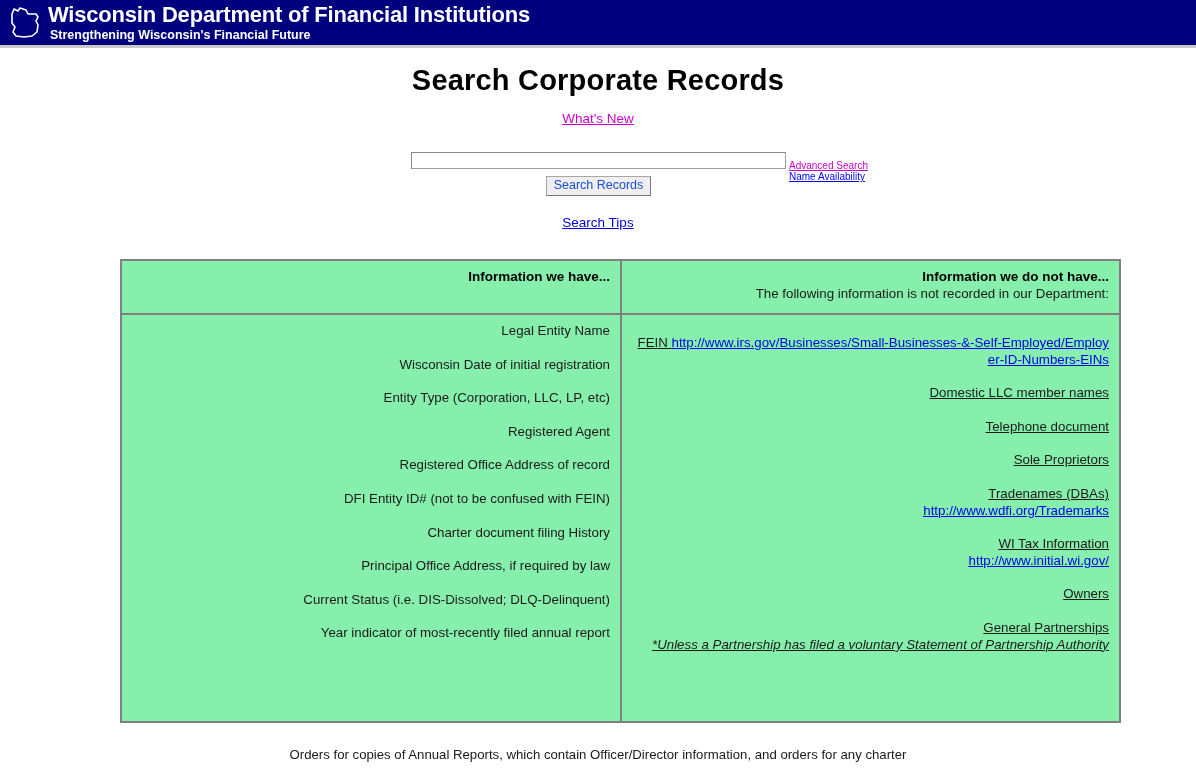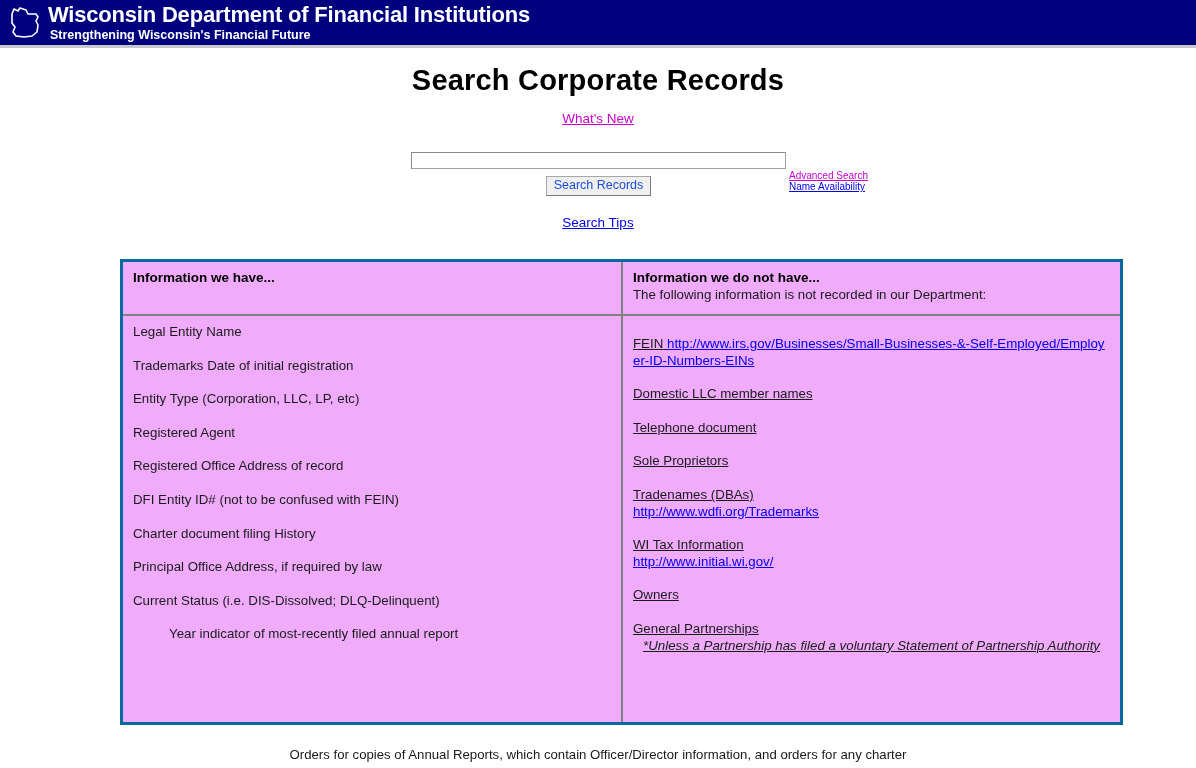--- a/index.html
+++ b/index.html
@@ -120,21 +120,21 @@
     border-right-color: #7a7a7a;
     border-bottom-color: #7a7a7a;
     padding: 1px 7px 2px 7px;
     color: #1d4ed8;
     cursor: pointer;
     line-height: 1.2;
   }
   .side-links {
     position: absolute;
     left: 789px;
-    top: 20px;
+    top: 10px;
     line-height: 11px;
     font-size: 10px;
   }
   .side-links a {
     display: block;
     font-size: 10px;
     white-space: nowrap;
   }
 
   .search-tips-wrap {
@@ -143,23 +143,24 @@
     font-size: 13.5px;
   }
 
   
   .info-table {
     position: absolute;
     left: 120px;
     top: 259px;
     width: 955px;
     border-collapse: collapse;
-    border: 3px solid #0369a1;
-    background: #f0abfc;
+    border: 1px solid #0369a1;
+    background: #86efac;
     table-layout: fixed;
+    text-align: right;
   }
   .info-table td {
     border: 2px solid #808080;
     vertical-align: top;
     padding: 8px 10px 10px 10px;
     font-size: 13.3px;
     color: #1a1a1a;
     line-height: 1.25;
   }
   .col-left  { width: 478px; }
@@ -254,21 +255,21 @@
       <span class="hdr-strong">Information we have...</span>
     </td>
     <td class="col-right hdr-cell">
       <span class="hdr-strong">Information we do not have...</span><br>
       <span class="hdr-sub">The following information is not recorded in our Department:</span>
     </td>
   </tr>
   <tr>
     <td class="col-left body-cell">
       <div class="item"><span>Legal Entity Name</span></div>
-      <div class="item"><span>Trademarks Date of initial registration</span></div>
+      <div class="item"><span>Wisconsin Date of initial registration</span></div>
       <div class="item"><span>Entity Type (Corporation, LLC, LP, etc)</span></div>
       <div class="item"><span>Registered Agent</span></div>
       <div class="item"><span>Registered Office Address of record</span></div>
       <div class="item"><span>DFI Entity ID# (not to be confused with FEIN)</span></div>
       <div class="item"><span>Charter document filing History</span></div>
       <div class="item"><span>Principal Office Address, if required by law</span></div>
       <div class="item"><span>Current Status (i.e. DIS-Dissolved; DLQ-Delinquent)</span></div>
       <div class="item"><span>Year indicator of most-recently filed annual report</span></div>
     </td>
     <td class="col-right body-cell">

